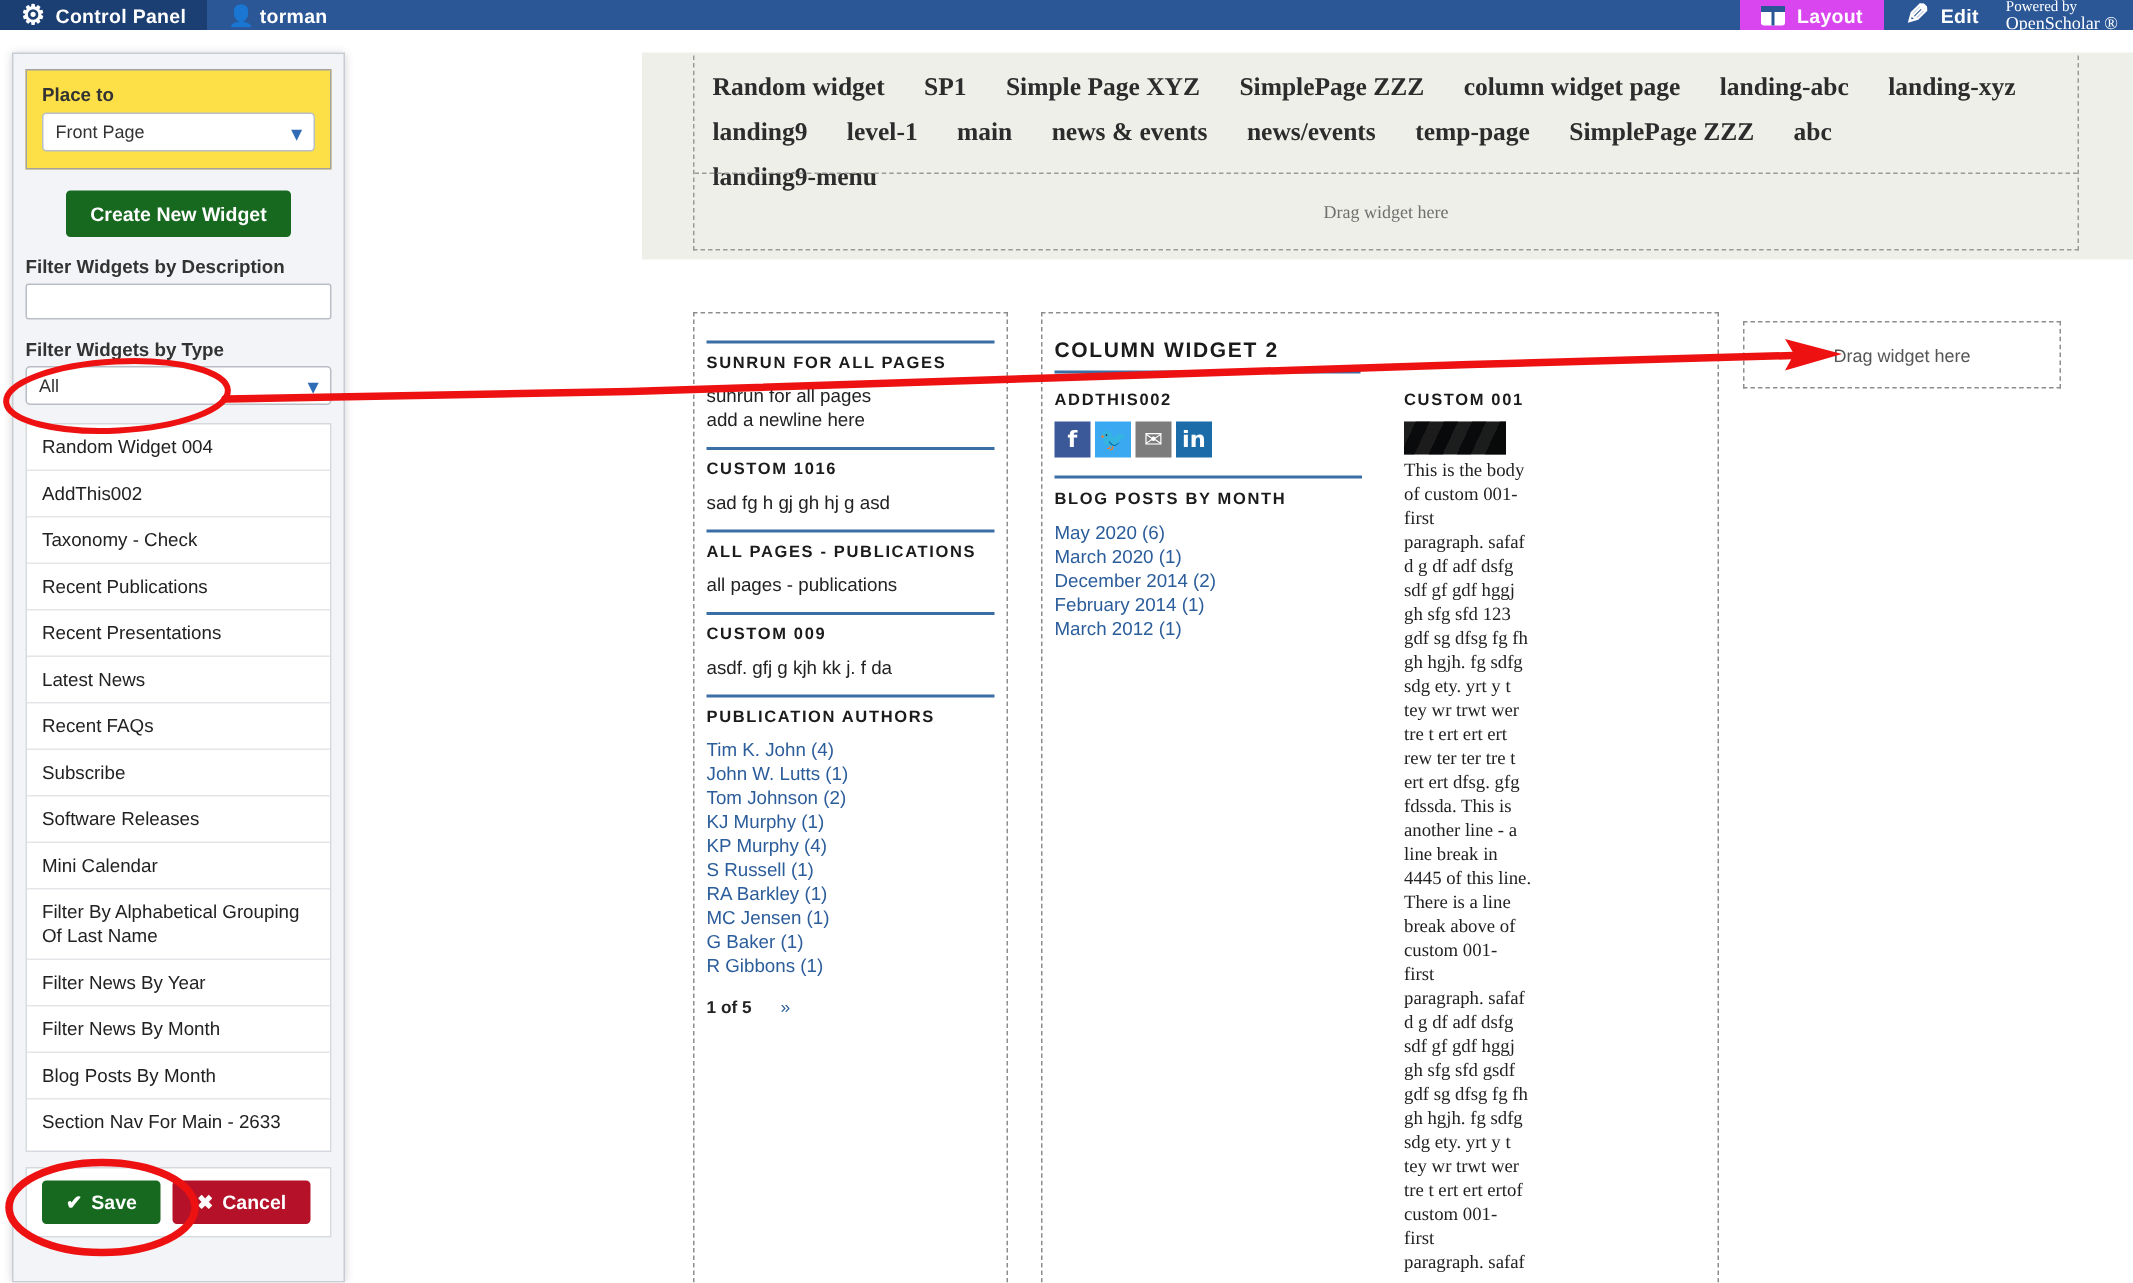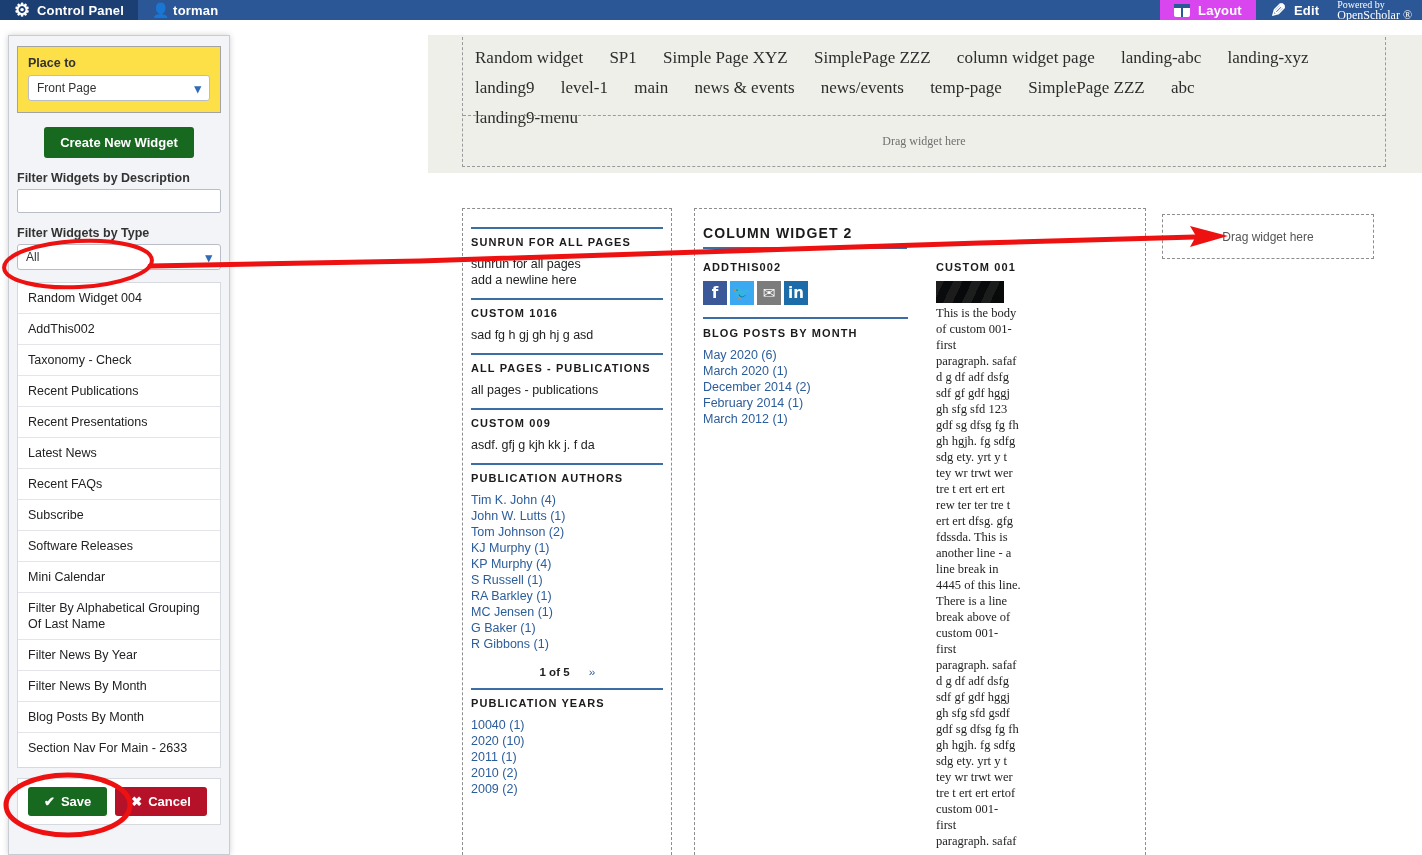--- a/index.html
+++ b/index.html
@@ -56,21 +56,21 @@
   #nav-region{
     position:absolute; left:462px; top:2px; width:924px; height:130px;
     border-left:1px dashed #9a9a9a; border-right:1px dashed #9a9a9a;
     border-bottom:1px dashed #9a9a9a;
   }
   #nav-links{
     padding:6px 0 0 12px;
     font-family:"Liberation Serif", serif;
     font-size:17px; color:#2c2c2c; line-height:30px;
   }
-  #nav-links span{ margin-right:22px; white-space:nowrap; }
+  #nav-links span{ margin-right:22px; white-space:nowrap;font-weight:bold; }
   #dragbar-top{
     position:absolute; left:0px; top:78px; width:922px; height:52px;
     border-top:1px dashed #9a9a9a;
     display:flex;align-items:center;justify-content:center;
   }
   #dragbar-top .dtext{
     font-family:"Liberation Serif",serif;font-size:12px;color:#6f6f6f;
   }
 
   
@@ -97,21 +97,21 @@
   .wtitle{
     font-size:11px;font-weight:bold;color:#1b1b1b;letter-spacing:1.1px;
     text-transform:uppercase;margin:0 0 8px 0;
   }
   .wbody{ font-size:12.5px; color:#222; line-height:16px; }
   .wbody .ln{ display:block; }
   .linklist a, .linklist .lk{
     display:block;font-size:12.5px;color:#2c5d9b;line-height:16px;
     text-decoration:none;cursor:pointer;
   }
-  .pager{ text-align:center; font-size:11.5px; font-weight:bold; color:#222; margin:14px 0 6px 0;}
+  .pager{ font-size:11.5px; font-weight:bold; color:#222; margin:14px 0 6px 0;}
   .pager .nx{ color:#2c5d9b; margin-left:16px; font-weight:normal; letter-spacing:-1px;}
 
   
   #cw2-head{ font-size:14px;font-weight:bold;letter-spacing:1.1px;color:#1b1b1b;margin:8px 0 6px 0;}
   #cw2-rule{ border-top:2px solid #3a6ea5; width:204px; margin:4px 0 12px 0;}
   #cw2-grid{ display:flex; gap:28px; }
   #cw2-left{ width:205px; }
   #cw2-right{ width:105px; }
   .socialrow{ display:flex; gap:3px; margin:6px 0 4px 0; }
   .sq{ width:24px;height:24px;display:flex;align-items:center;justify-content:center;
@@ -264,31 +264,20 @@
           <span class="lk">MC Jensen (1)</span>
           <span class="lk">G Baker (1)</span>
           <span class="lk">R Gibbons (1)</span>
         </div>
         <div class="pager">
           <span>1 of 5</span>
           <span class="nx">››</span>
         </div>
       </div>
 
-      <div class="wblock">
-        <div class="wrule"></div>
-        <div class="wtitle">PUBLICATION YEARS</div>
-        <div class="linklist">
-          <span class="lk">10040 (1)</span>
-          <span class="lk">2020 (10)</span>
-          <span class="lk">2011 (1)</span>
-          <span class="lk">2010 (2)</span>
-          <span class="lk">2009 (2)</span>
-        </div>
-      </div>
     </div>
 
     <div id="col-b" class="col">
       <div id="cw2-head">COLUMN WIDGET 2</div>
       <div id="cw2-rule"></div>
 
       <div id="cw2-grid">
         <div id="cw2-left">
           <div class="wtitle">ADDTHIS002</div>
           <div class="socialrow">

